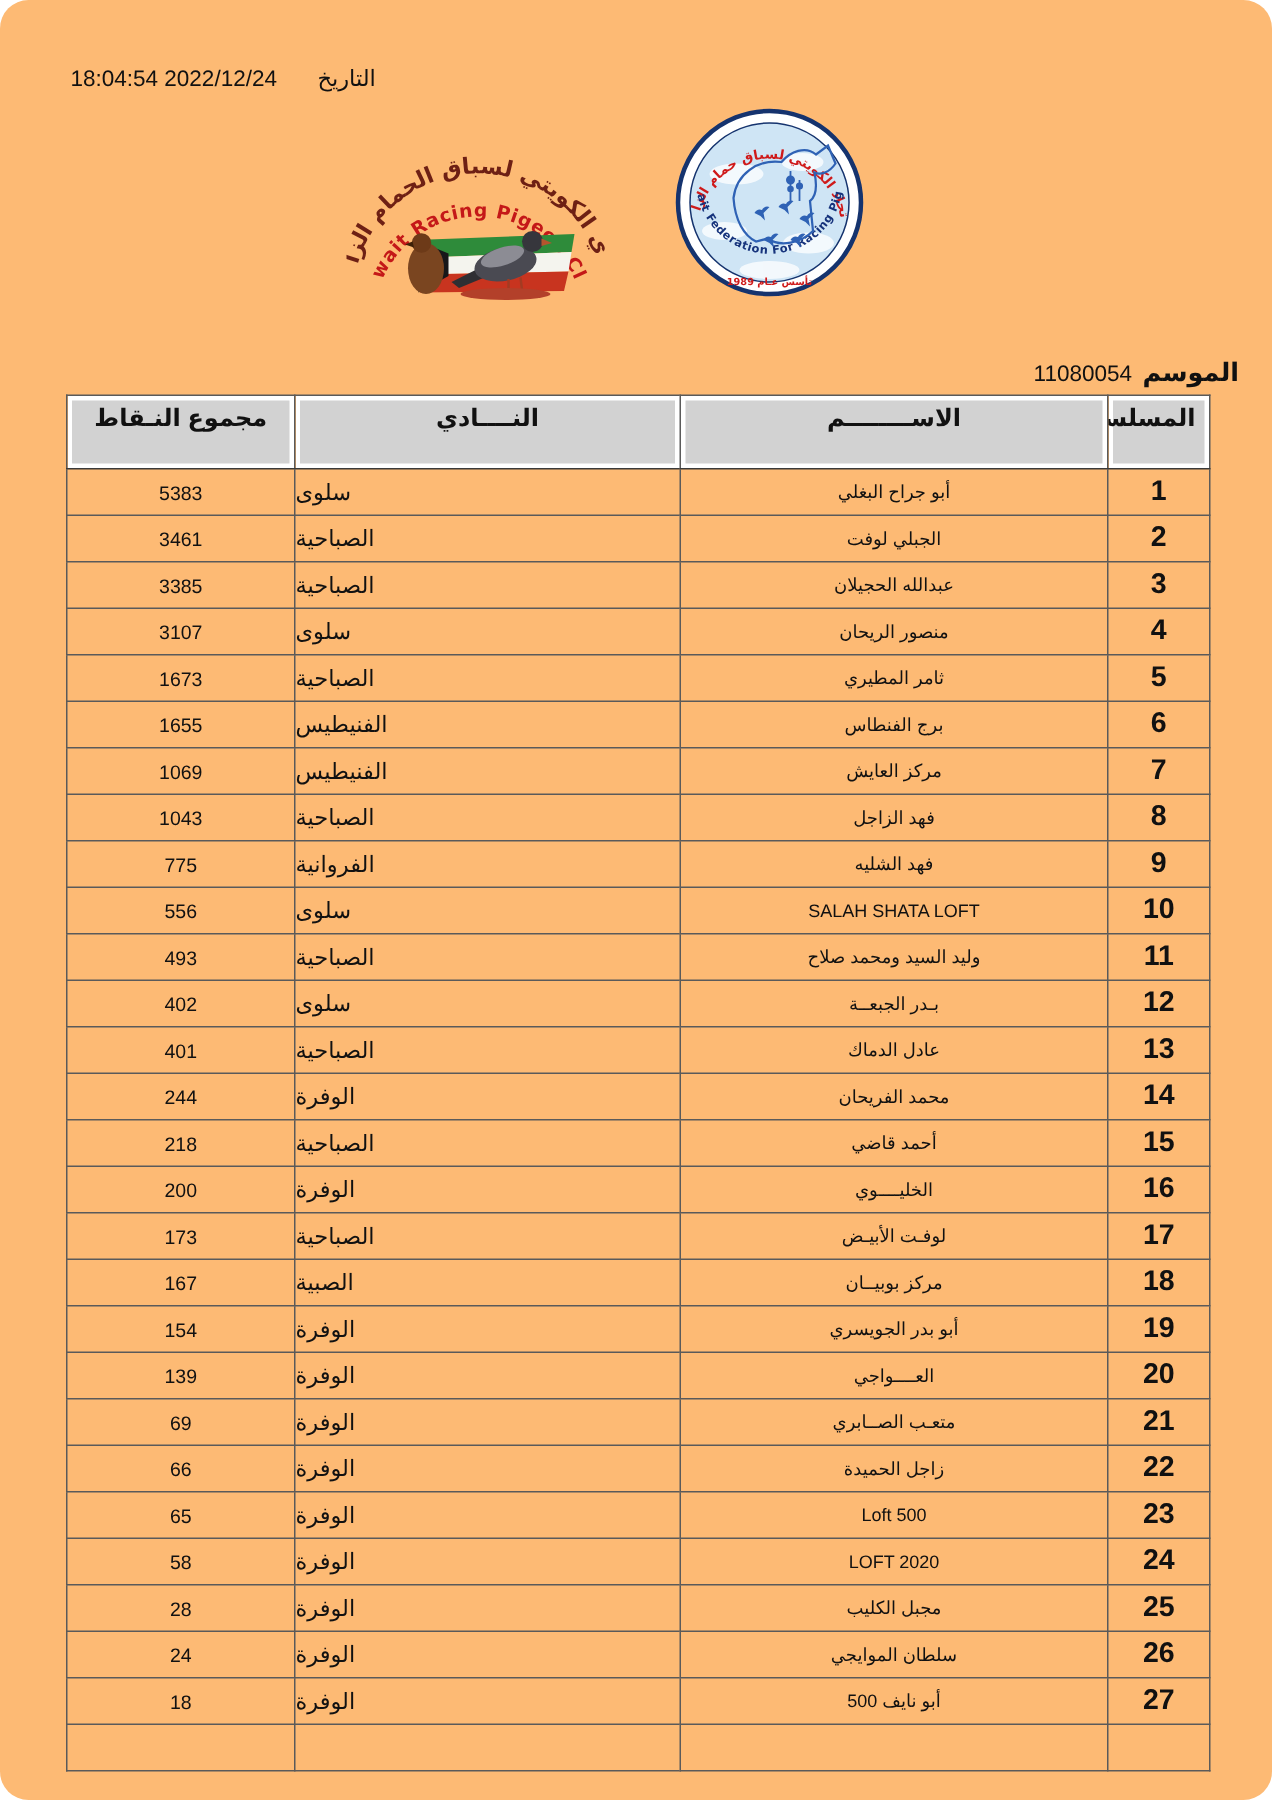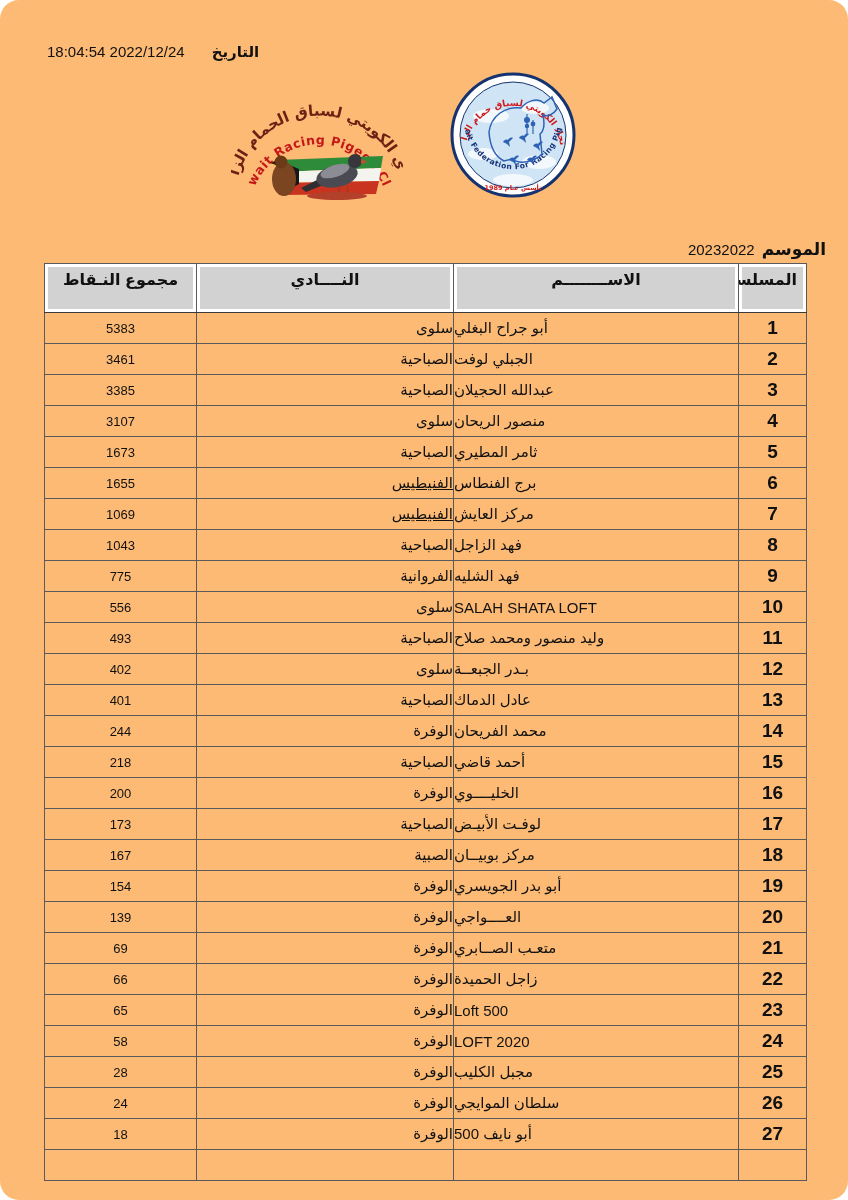--- a/index.html
+++ b/index.html
@@ -2,21 +2,21 @@
 <html lang="ar"><head>
 <meta charset="utf-8">
 <style>
   html,body{margin:0;padding:0;background:#ffffff;}
   .page{
     position:relative;width:848px;height:1200px;background:#fdba74;overflow:hidden;
     font-family:"Liberation Sans","DejaVu Sans",sans-serif;color:#111;border-radius:19px;
   }
   
   .dateline{position:absolute;left:47px;top:43px;display:flex;align-items:baseline;gap:27px;font-size:15px;}
-  .dateline .lbl{font-weight:bold;font-size:15px;}
+  .dateline .lbl{font-weight:normal;font-size:15px;}
   
   .logo-left{position:absolute;left:231px;top:62px;width:176px;height:146px;}
   .logo-right{position:absolute;left:449px;top:68px;width:128px;height:134px;}
   
   .doc-title{position:absolute;left:0;top:225px;width:806px;text-align:center;font-weight:bold;font-size:21px;}
   .season{position:absolute;right:22px;top:239px;direction:rtl;display:flex;align-items:baseline;gap:7px;}
   .season .s-lbl{font-weight:bold;font-size:17px;text-align:right;}
   .season .s-val{font-size:15px;}
   
   table.results{
@@ -28,23 +28,23 @@
     border:1px solid #5a5a5a;padding:0;overflow:hidden;white-space:nowrap;
   }
   table.results tr{height:31px;}
   tr.hdr-row{height:36px;}
   tr.hdr-row th{background:#ffffff;vertical-align:middle;border-bottom:1.5px solid #3a3a3a;}
   .hd{
     background:#d2d2d2;margin:3px 3px;padding:3px 6px 20px 6px;
     font-weight:bold;font-size:16px;text-align:center;line-height:1.2;
   }
   td.td-serial{font-weight:bold;font-size:19px;text-align:center;}
-  td.td-name{font-size:15px;text-align:left;padding-right:4px;padding-left:4px;}
-  td.td-club{font-size:15px;text-align:right;}
-  td.td-club.club-u{text-decoration:underline;padding-left:20px;}
+  td.td-name{font-size:12px;text-align:center;padding-right:4px;padding-left:4px;}
+  td.td-club{font-size:15px;text-align:left;}
+  td.td-club.club-u{}
   td.td-points{font-size:13px;text-align:center;}
   tr.stub-row{height:9px;}
   
   .logo-left svg text,.logo-right svg text{font-family:"DejaVu Sans",sans-serif;}
 </style>
 </head>
 <body>
 
 <div class="page">
 
@@ -131,21 +131,21 @@
         <path d="M60,92 c1,-2 3,-3 5,-2 c1,-2 3,-3 5,-2 l-4,4 l1,5 l-3,-3 z"></path>
         <path d="M78,92 c1,-2 3,-3 5,-2 c1,-2 3,-3 5,-2 l-4,4 l1,5 l-3,-3 z"></path>
         <path d="M84,78 c1,-2 3,-3 5,-2 c1,-2 3,-3 5,-2 l-4,4 l1,5 l-3,-3 z"></path>
       </g>
     </svg>
   </div>
 
 
   <div class="season">
     <span class="s-lbl">الموسم</span>
-    <span class="s-val">20232022</span>
+    <span class="s-val">11080054</span>
   </div>
 
   <table class="results" dir="rtl">
     <colgroup>
       <col style="width:68px">
         <col style="width:285px">
         <col style="width:257px">
         <col style="width:152px">
     </colgroup>
     <thead>
@@ -220,21 +220,21 @@
           <td class="td-points">775</td>
         </tr>
         <tr>
           <td class="td-serial">10</td>
           <td class="td-name">SALAH SHATA LOFT</td>
           <td class="td-club">سلوى</td>
           <td class="td-points">556</td>
         </tr>
         <tr>
           <td class="td-serial">11</td>
-          <td class="td-name">وليد منصور ومحمد صلاح</td>
+          <td class="td-name">وليد السيد ومحمد صلاح</td>
           <td class="td-club">الصباحية</td>
           <td class="td-points">493</td>
         </tr>
         <tr>
           <td class="td-serial">12</td>
           <td class="td-name">بـدر الجبعــة</td>
           <td class="td-club">سلوى</td>
           <td class="td-points">402</td>
         </tr>
         <tr>

